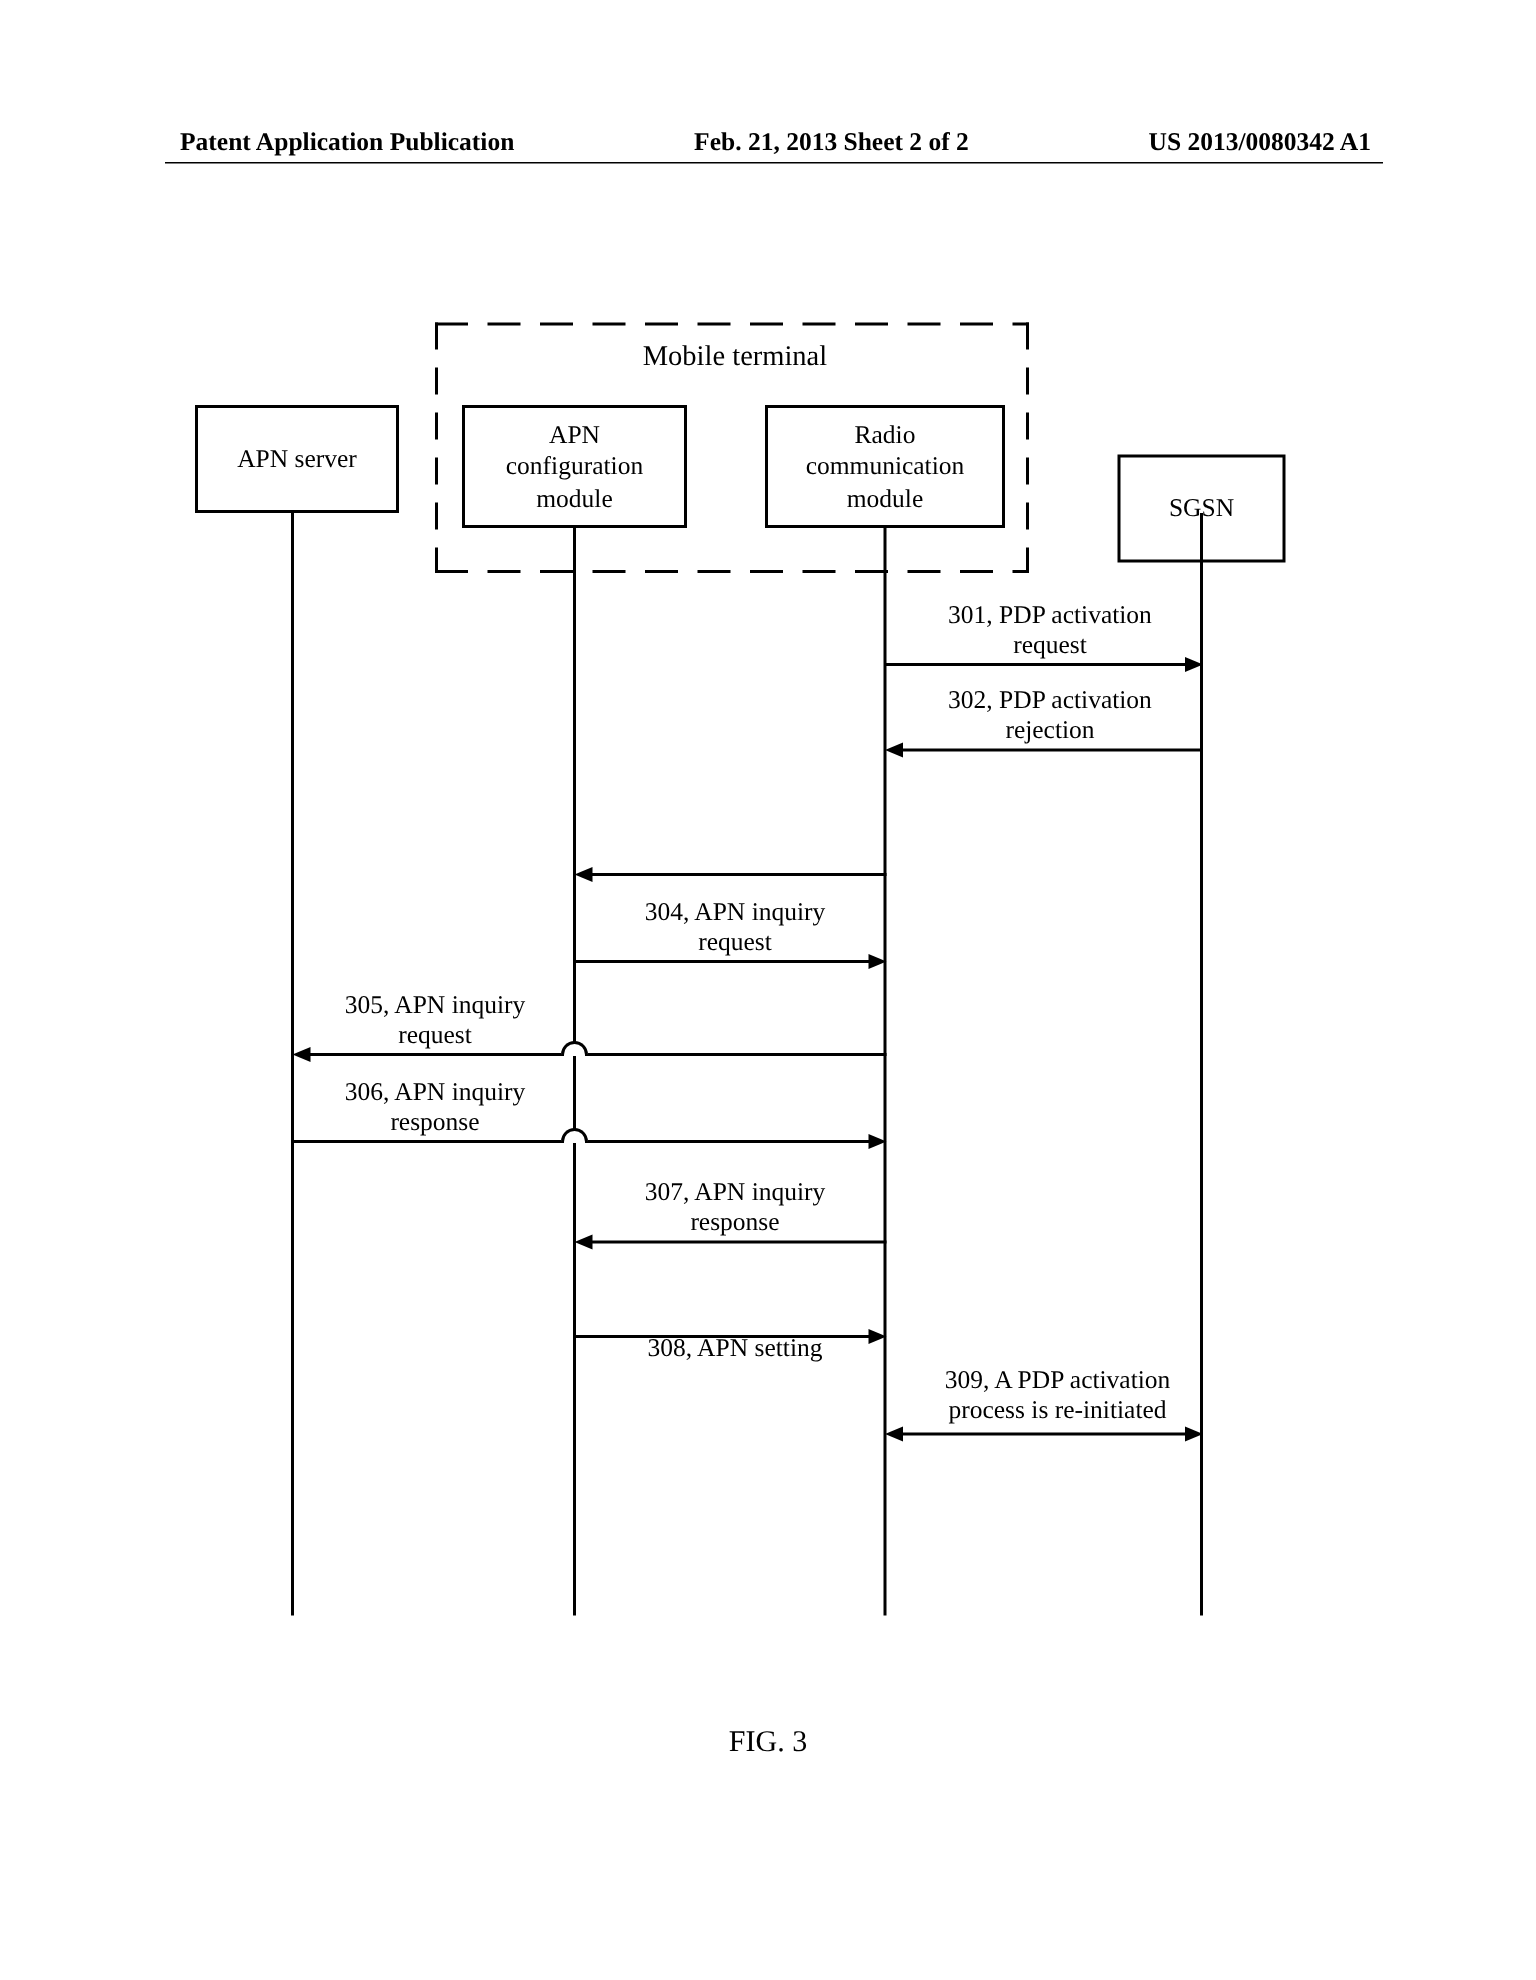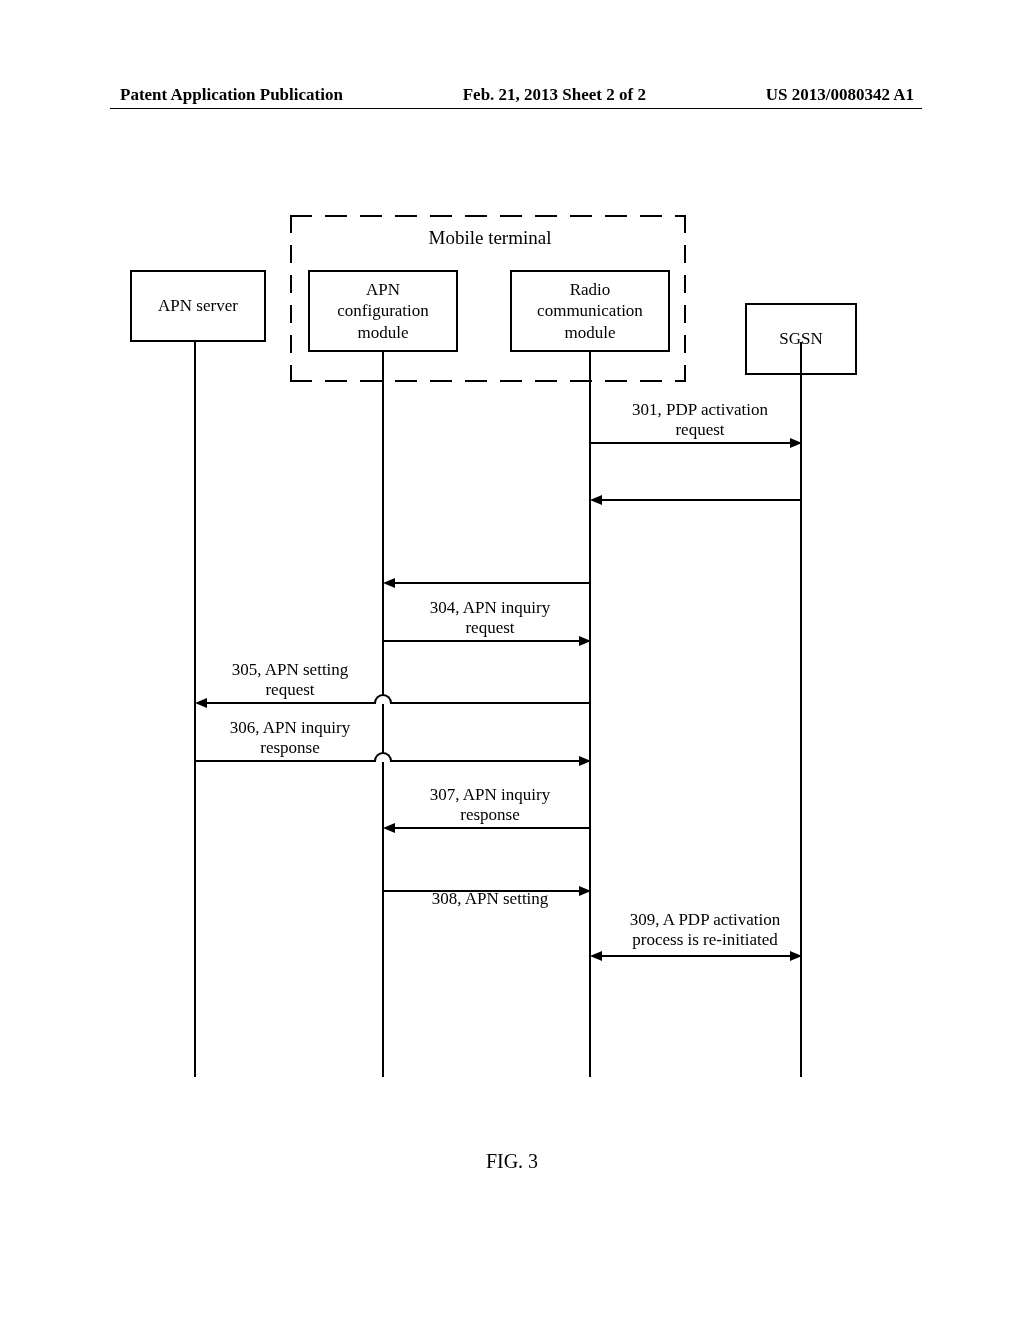--- a/index.html
+++ b/index.html
@@ -190,35 +190,39 @@
   <div class="lifeline" style="left:589px; top:142px; height:725px;"></div>
   <div class="lifeline" style="left:800px; top:132px; height:735px;"></div>
 
   <div class="msg-label" style="left:600px; top:190px; width:200px;">
     <span>301, PDP activation</span><br>
     <span>request</span>
   </div>
   <div class="arrow-line" style="left:590px; top:232px; width:200px;"></div>
   <div class="arrow-head-right" style="left:790px; top:228px;"></div>
 
+  <div class="msg-label" style="left:600px; top:247px; width:200px;">
+    <span>302, PDP activation</span><br>
+    <span>rejection</span>
+  </div>
   <div class="arrow-line" style="left:601px; top:289px; width:200px;"></div>
   <div class="arrow-head-left" style="left:590px; top:285px;"></div>
 
   <div class="arrow-line" style="left:394px; top:372px; width:197px;"></div>
   <div class="arrow-head-left" style="left:383px; top:368px;"></div>
 
   <div class="msg-label" style="left:395px; top:388px; width:190px;">
     <span>304, APN inquiry</span><br>
     <span>request</span>
   </div>
   <div class="arrow-line" style="left:383px; top:430px; width:197px;"></div>
   <div class="arrow-head-right" style="left:579px; top:426px;"></div>
 
   <div class="msg-label" style="left:195px; top:450px; width:190px;">
-    <span>305, APN setting</span><br>
+    <span>305, APN inquiry</span><br>
     <span>request</span>
   </div>
   <div class="arrow-line" style="left:206px; top:492px; width:168px;"></div>
   <div class="jump" style="left:374px; top:484px;"></div>
   <div class="arrow-line" style="left:392px; top:492px; width:199px;"></div>
   <div class="arrow-head-left" style="left:195px; top:488px;"></div>
 
   <div class="msg-label" style="left:195px; top:508px; width:190px;">
     <span>306, APN inquiry</span><br>
     <span>response</span>

